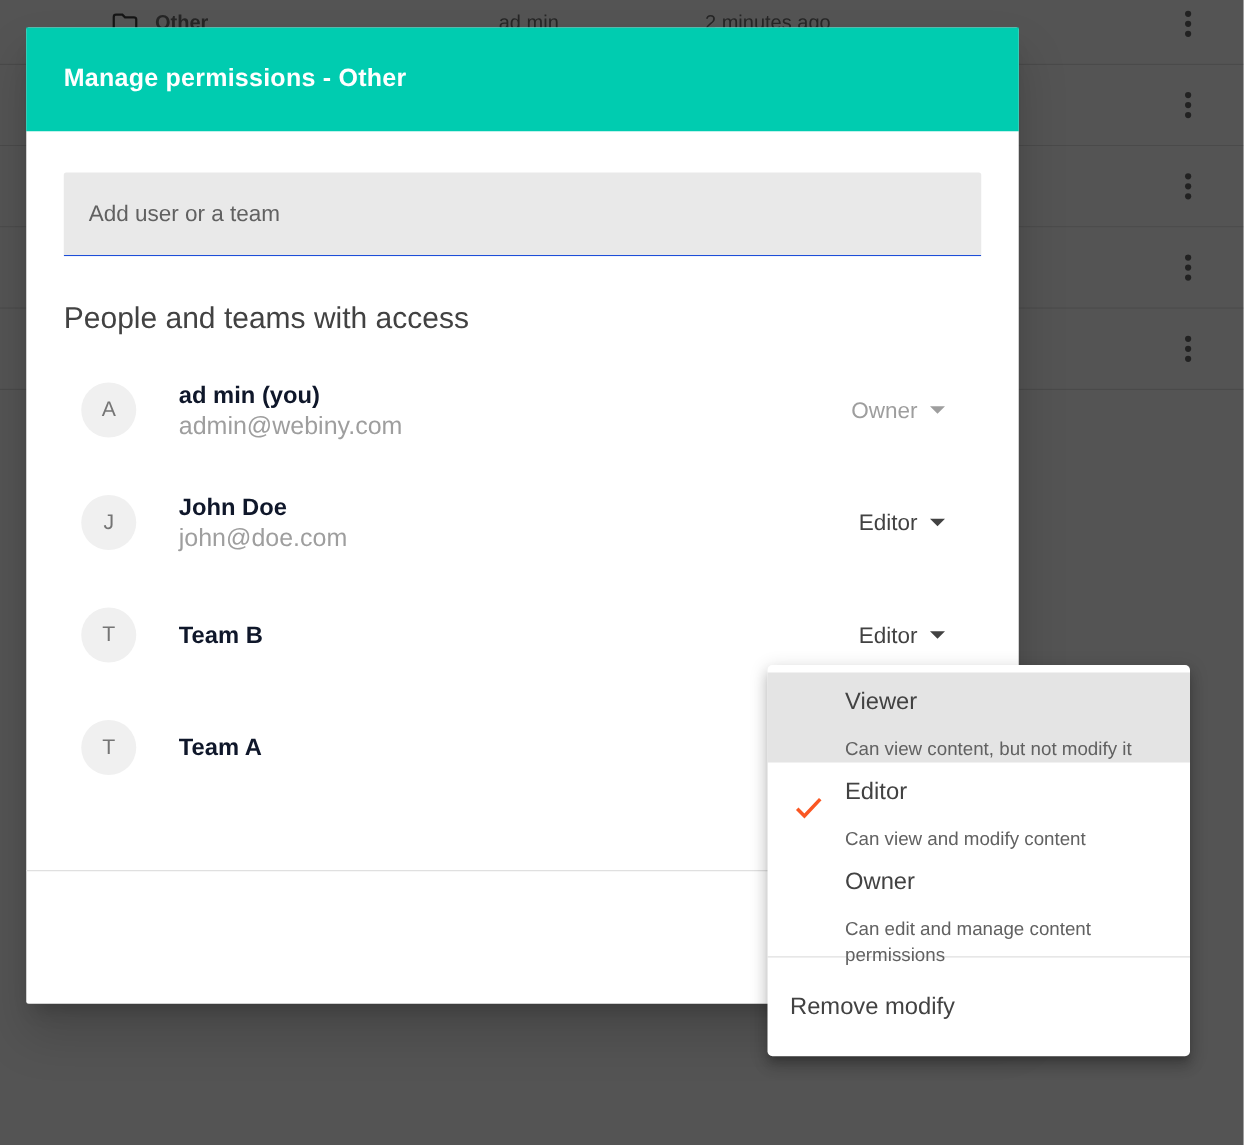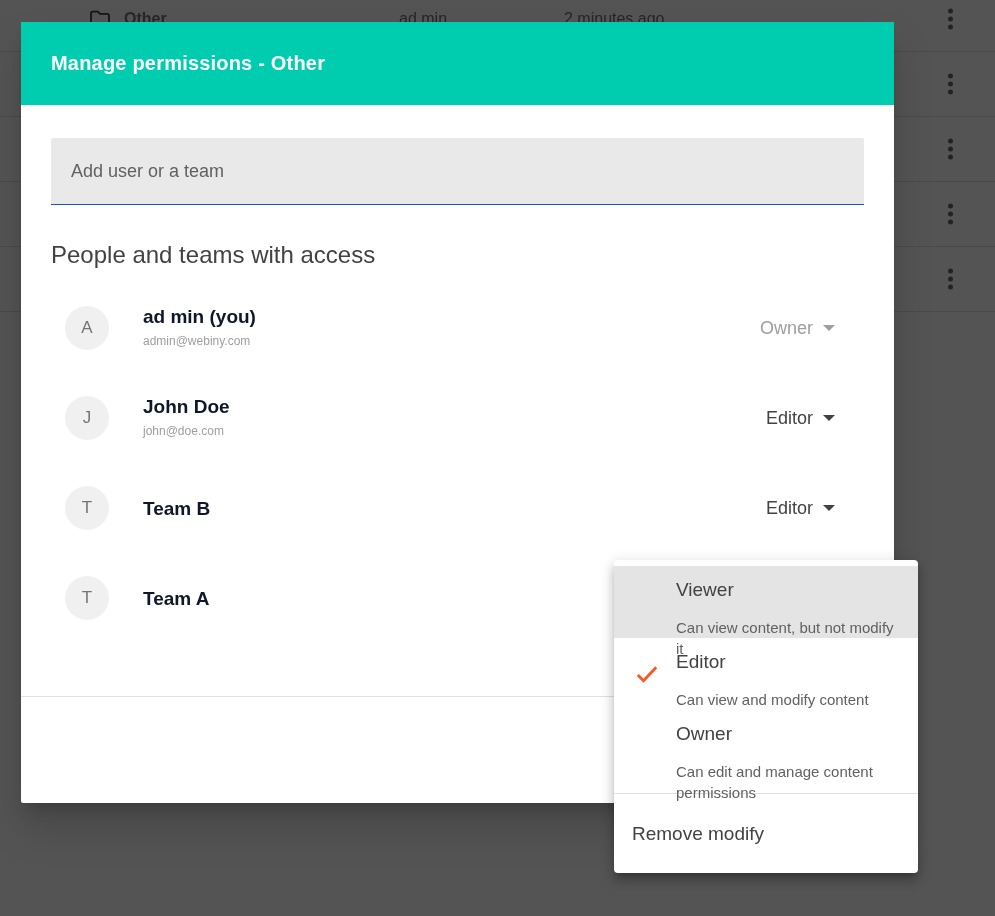--- a/index.html
+++ b/index.html
@@ -17,49 +17,49 @@
   .bg-folder-icon { position: absolute; left: 88px; top: 50%; transform: translateY(-50%); width: 24px; height: 24px; }
   .bg-title { left: 124px; font-weight: 600; }
   .bg-owner { left: 399px; }
   .bg-time { left: 564px; }
   .kebab { position: absolute; left: 944px; top: 50%; transform: translateY(-50%);
            display: flex; flex-direction: column; gap: 3px; padding: 4px; cursor: pointer; }
   .kebab i { width: 5px; height: 5px; border-radius: 50%; background: #696969; display: block; }
   
   .scrim { position: absolute; inset: 0; background: rgba(0,0,0,0.67); z-index: 1; }
   
-  .dialog { position: absolute; left: 21px; top: 22px; width: 873px; height: 781px;
+  .dialog { position: absolute; left: 21px; top: 22px; width: 794px; height: 781px;
             background: #ffffff; z-index: 2; border-radius: 2px;
             box-shadow: 0 24px 38px 3px rgba(0,0,0,.14), 0 11px 15px -7px rgba(0,0,0,.2); }
   .dialog-header { height: 83px; background: #00ccb0; display: flex; align-items: center; padding: 0 30px; }
   .dialog-title { color: #ffffff; font-size: 20px; font-weight: 600; letter-spacing: .2px; }
   .search-field { margin: 33px 30px 0; height: 67px; background: #e9e9e9;
                   border-bottom: 1px solid #1d4ed8; display: flex; align-items: center;
                   padding: 0 20px; cursor: text; border-radius: 2px 2px 0 0; }
   .search-placeholder { color: #616161; font-size: 18px; }
   .section-label { margin: 38px 30px 0; font-size: 24px; line-height: 24px; color: #424242; }
   .member-list { margin: 16px 30px 0; }
   .member-row { height: 90px; display: flex; align-items: center; padding-left: 14px; }
   .avatar { width: 44px; height: 44px; border-radius: 50%; background: #f0f0f0;
             display: flex; align-items: center; justify-content: center;
             color: #757575; font-size: 17px; flex: 0 0 44px; }
   .member-info { margin-left: 34px; }
   .member-name { font-size: 19px; font-weight: 600; color: #0f172a; line-height: 25px; }
-  .member-email { font-size: 12px; color: #9e9e9e; line-height: 21px; margin-top: 2px; }
+  .member-email { font-size: 20px; color: #9e9e9e; line-height: 21px; margin-top: 2px; text-align: center; }
   .role-select { margin-left: auto; margin-right: 29px; display: flex; align-items: center; gap: 10px; cursor: pointer; }
   .role-label { font-size: 18px; color: #424242; }
   .caret { width: 0; height: 0; border-left: 6px solid transparent; border-right: 6px solid transparent; border-top: 6px solid #424242; }
   .role-select.disabled .role-label { color: #9e9e9e; }
   .role-select.disabled .caret { border-top-color: #9e9e9e; }
   .dialog-footer { position: absolute; left: 0; right: 0; bottom: 0; height: 107px; border-top: 1px solid #e0e0e0; }
   .close-btn { position: absolute; right: 118px; top: 50%; transform: translateY(-50%);
                background: none; border: none; color: #fa5723; font-family: inherit;
                font-size: 15px; font-weight: 600; letter-spacing: 2px; padding: 8px 4px; cursor: pointer; }
   
-  .role-menu { position: absolute; left: 614px; top: 560px; width: 304px; z-index: 3;
+  .role-menu { position: absolute; left: 614px; top: 532px; width: 338px; z-index: 3;
                background: #ffffff; border-radius: 4px; padding-top: 6px;
                box-shadow: 0 5px 5px -3px rgba(0,0,0,.2), 0 8px 10px 1px rgba(0,0,0,.14), 0 3px 14px 2px rgba(0,0,0,.12); }
   .menu-option { position: relative; height: 72px; padding: 10px 20px 0 62px; cursor: pointer; }
   .menu-option.highlighted { background: #e4e4e4; }
   .option-label { font-size: 19px; color: #424242; line-height: 27px; }
   .option-desc { font-size: 15px; color: #616161; line-height: 21px; margin-top: 14px; }
   .option-check { position: absolute; left: 20px; top: 50%; transform: translateY(-50%); width: 26px; height: 26px; }
   .menu-gap { height: 11px; }
   .menu-divider { height: 1px; background: #e0e0e0; }
   .remove-item { height: 79px; display: flex; align-items: center; padding-left: 18px;

